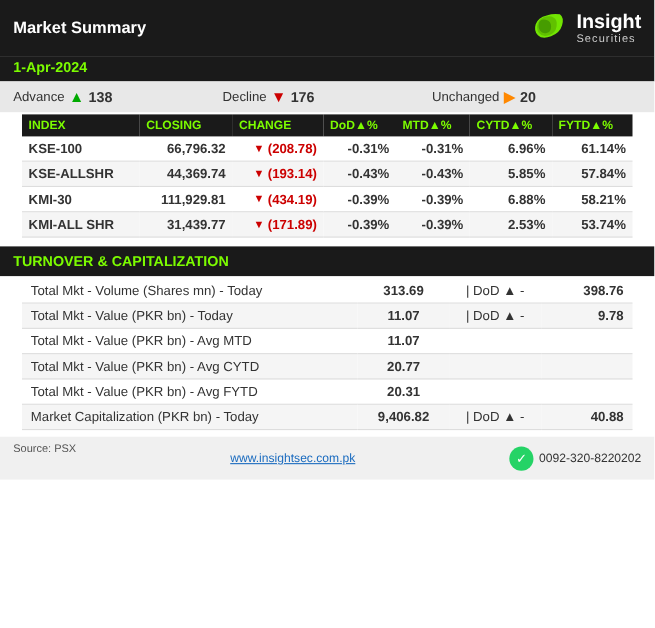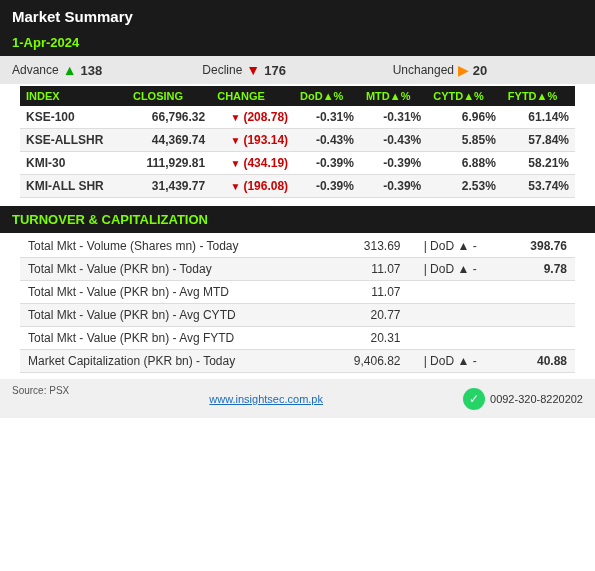--- a/index.html
+++ b/index.html
@@ -144,21 +144,21 @@
     }
     table.turnover-table tbody tr:nth-child(even) {
       background: #f5f5f5;
     }
     table.turnover-table tbody td {
       padding: 4px 8px;
       font-size: 12px;
       color: #333;
     }
     .t-label { font-weight: normal; width: 55%; }
-    .t-value { text-align: right; font-weight: normal; width: 15%; }
+    .t-value { text-align: center; font-weight: bold; width: 15%; }
     .t-dod { text-align: center; width: 15%; color: #555; font-size: 11px; }
     .t-dod-val { text-align: right; font-weight: bold; color: #cc0000; width: 15%; }
 
     
     .footer {
       background: #f0f0f0;
       padding: 6px 12px;
       margin-top: 6px;
       display: flex;
       align-items: center;
@@ -193,20 +193,32 @@
       justify-content: center;
       color: #fff;
       font-size: 12px;
     }
   </style>
 </head>
 <body>
 
 <div class="header">
   <span class="header-title">Market Summary</span>
+  <div class="logo-container">
+    <svg class="logo-leaf" viewBox="0 0 45 35">
+
+      <path d="M38,5 Q42,8 40,15 Q38,22 30,25 Q22,28 18,24 Q14,20 16,14 Q18,8 26,6 Q32,4 38,5Z" fill="#7cfc00" opacity="0.9"></path>
+      <path d="M32,8 Q36,10 35,16 Q34,22 28,24 Q22,26 19,22 Q16,18 18,13 Q20,8 26,7 Q30,6 32,8Z" fill="#5db800" opacity="0.8"></path>
+      <path d="M25,10 Q30,11 30,16 Q30,21 26,22 Q22,23 20,20 Q18,17 19,13 Q20,9 25,10Z" fill="#3a8c00" opacity="0.7"></path>
+    </svg>
+    <div>
+      <div class="logo-text">Insight</div>
+      <div class="logo-sub">Securities</div>
+    </div>
+  </div>
 </div>
 
 <div class="date-bar">
   <span>1-Apr-2024</span>
 </div>
 
 <div class="adv-dec-bar">
   <div class="adv-dec-item">
     <span class="adv-dec-label">Advance</span>
     <span class="arrow-up">▲</span>
@@ -279,21 +291,21 @@
       <td class="neg-val">-0.39%</td>
       <td>6.88%</td>
       <td>58.21%</td>
     </tr>
         <tr>
       <td class="index-name">KMI-ALL SHR</td>
       <td>31,439.77</td>
       <td>
         <div class="change-cell">
           <span class="red-triangle">▼</span>
-          <span class="neg-val">(196.08)</span>
+          <span class="neg-val">(171.89)</span>
         </div>
       </td>
       <td class="neg-val">-0.39%</td>
       <td class="neg-val">-0.39%</td>
       <td>2.53%</td>
       <td>53.74%</td>
     </tr>
       </tbody>
   </table>
 </div>

